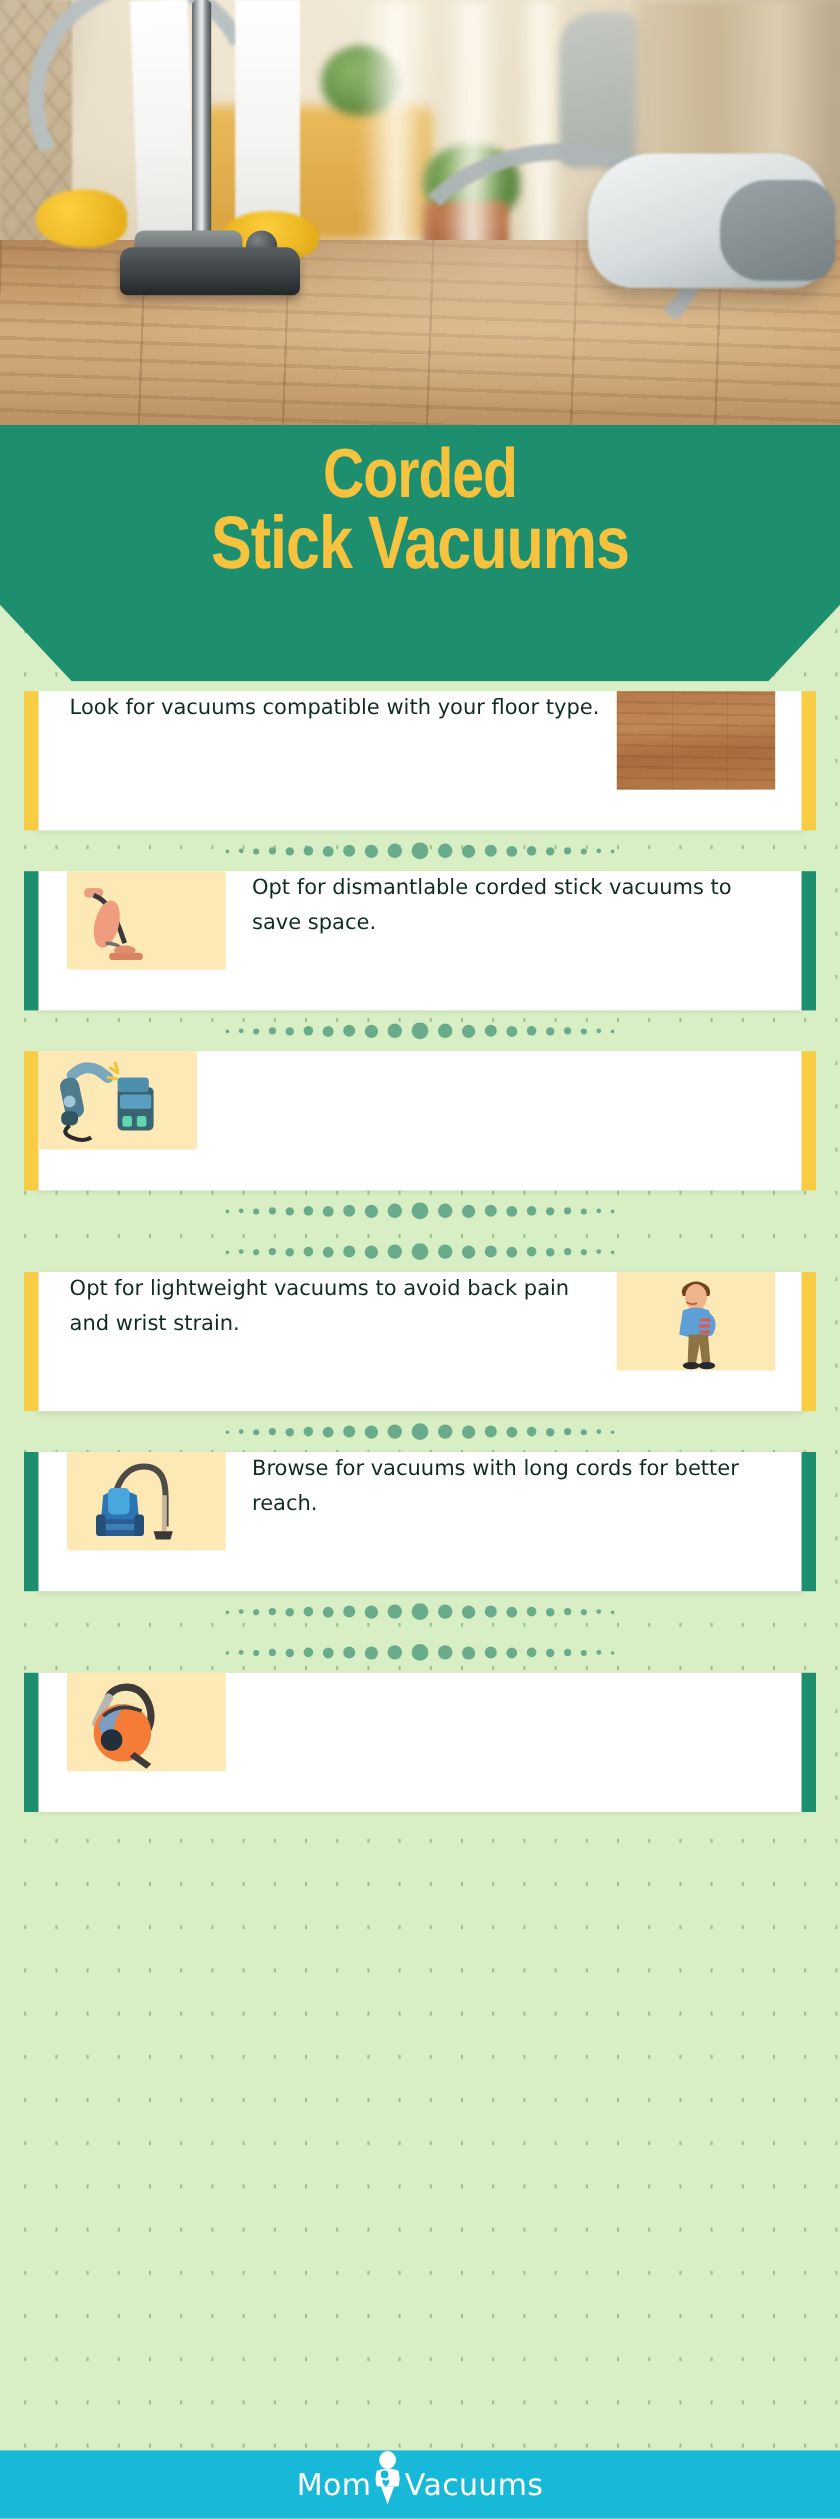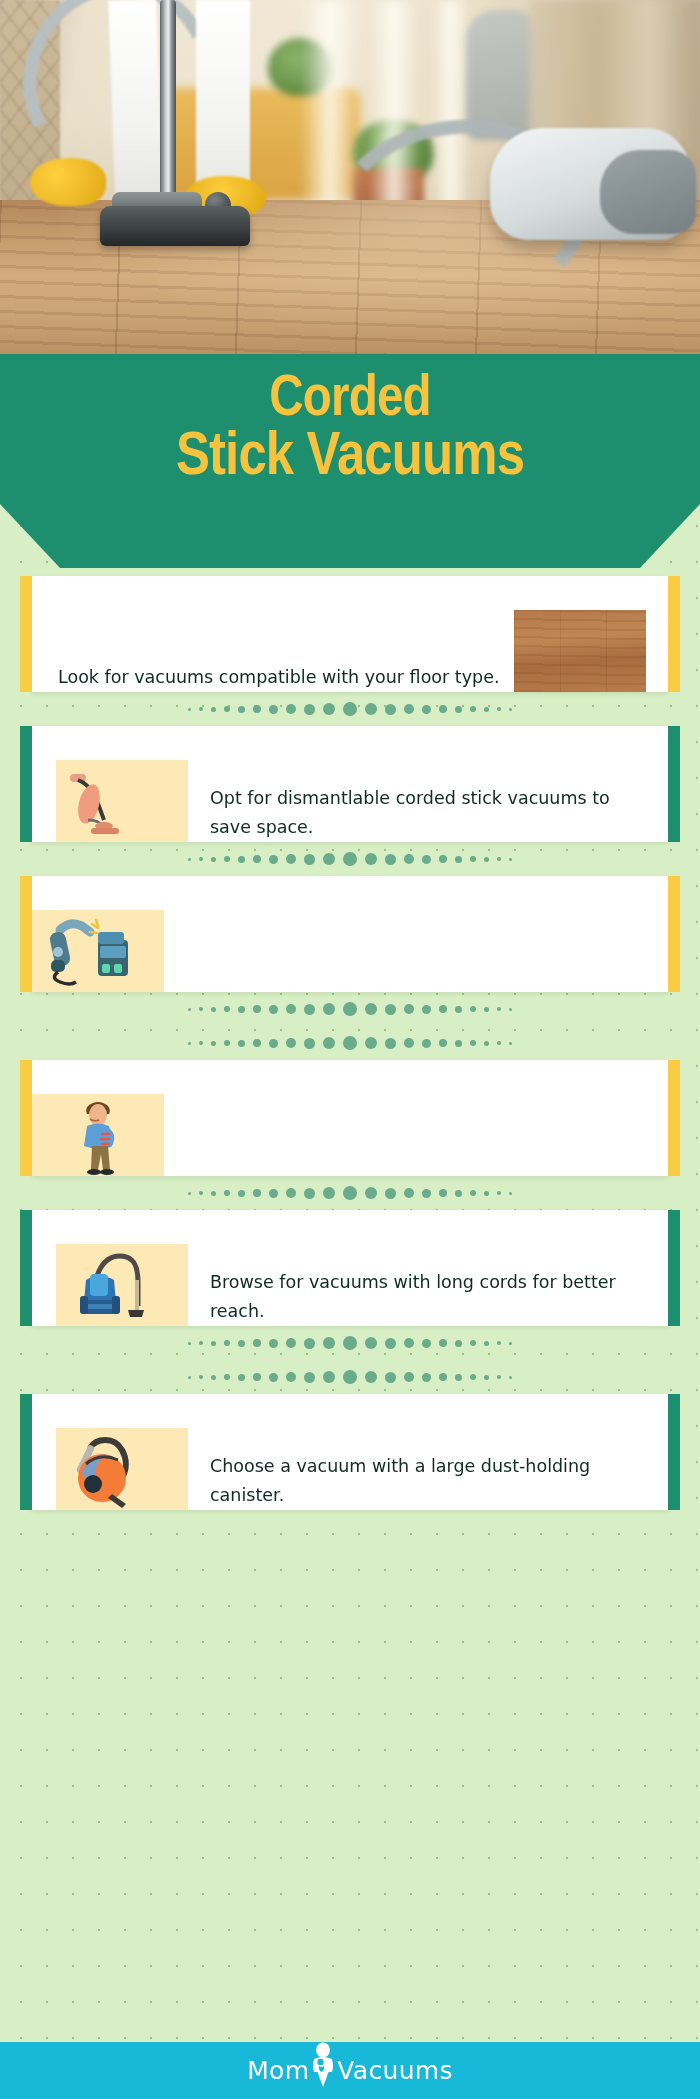--- a/index.html
+++ b/index.html
@@ -182,21 +182,21 @@
   .divider .dots {
     position:absolute; left:50%; top:50%; transform: translate(-50%,-50%);
     display:flex; align-items:center; gap:8px;
   }
   .divider .dots i { display:block; border-radius:50%; background:#6aab8c; }
 
   .card {
     position:relative;
     height: 116px;
     margin: 0 32px;
-    display:flex; align-items:flex-end;
+    display:flex; align-items:flex-start;
     background:#ffffff;
     box-shadow: 0 2px 4px rgba(40,70,50,.10);
   }
   .card .bar { position:absolute; top:0; bottom:0; width:12px; }
   .card .bar.left  { left: -12px; }
   .card .bar.right { right: -12px; }
   .card.yellow .bar { background:#f8cc45; }
   .card.teal   .bar { background:#1e8f6e; }
 
   .card .txt {
@@ -412,20 +412,21 @@
         <i style="width: 7px; height: 7px;"></i>
         <i style="width: 6px; height: 6px;"></i>
         <i style="width: 5px; height: 5px;"></i>
         <i style="width: 4px; height: 4px;"></i>
         <i style="width: 3px; height: 3px;"></i>
       </div>
     </div>
     <div class="card yellow">
       <div class="bar left"></div>
       <div class="bar right"></div>
+      <div class="txt">Opt for lightweight vacuums to avoid back pain and wrist strain.</div>
       <div class="thumb">
         <svg viewBox="0 0 132 82">
         <rect width="132" height="82" fill="#fce9b6"></rect>
         <path d="M56 12 q10 -8 20 0 q3 4 1 8 l-22 0 q-2 -5 1 -8 z" fill="#6d4422"></path>
         <ellipse cx="66" cy="21" rx="9" ry="11" fill="#f0b48d"></ellipse>
         <path d="M58 25 q4 3 9 1" stroke="#b3643c" stroke-width="1.6" fill="none"></path>
         <path d="M55 32 q11 -5 22 0 l3 20 q-14 5 -28 0 z" fill="#5d9fd6"></path>
         <path d="M77 34 q8 6 4 16 q-3 6 -8 2" fill="#5d9fd6"></path>
         <path d="M60 52 l16 0 l2 24 l-7 0 l-2 -16 l-3 16 l-7 0 z" fill="#8d7346"></path>
         <ellipse cx="62" cy="78" rx="7" ry="3" fill="#24292e"></ellipse>
@@ -536,21 +537,20 @@
         <rect width="132" height="82" fill="#fce9b6"></rect>
         <path d="M40 62 C66 62 76 40 66 22 C58 8 40 10 34 20" stroke="#3d3a38" stroke-width="6" fill="none"></path>
         <rect x="26" y="16" width="7" height="30" rx="3" transform="rotate(26 29 31)" fill="#b9b6b1"></rect>
         <circle cx="46" cy="50" r="24" fill="#f57c36"></circle>
         <path d="M26 44 q6 -16 24 -18 q-14 12 -10 30 q-10 2 -14 -12 z" fill="#7c9ec4"></path>
         <path d="M30 36 q14 -12 32 -4" stroke="#3d3a38" stroke-width="3" fill="none"></path>
         <ellipse cx="37" cy="56" rx="9" ry="9" fill="#22303a"></ellipse>
         <path d="M56 66 l14 10 l-4 4 l-14 -10 z" fill="#3d3a38"></path>
       </svg>
       </div>
-      <div class="txt">Choose a vacuum with a large dust-holding canister.</div>
     </div>
   </div>
 
 <div class="footer">
   <div class="logo">
     <span class="word">Mom</span>
     <span class="mark">
       <svg width="26" height="50" viewBox="0 0 26 50">
         <ellipse cx="13" cy="8" rx="7" ry="7.5" fill="#ffffff"></ellipse>
         <path d="M4 17 q9 -4 18 0 q2 7 0 13 l-18 0 q-2 -6 0 -13 z" fill="#ffffff"></path>

